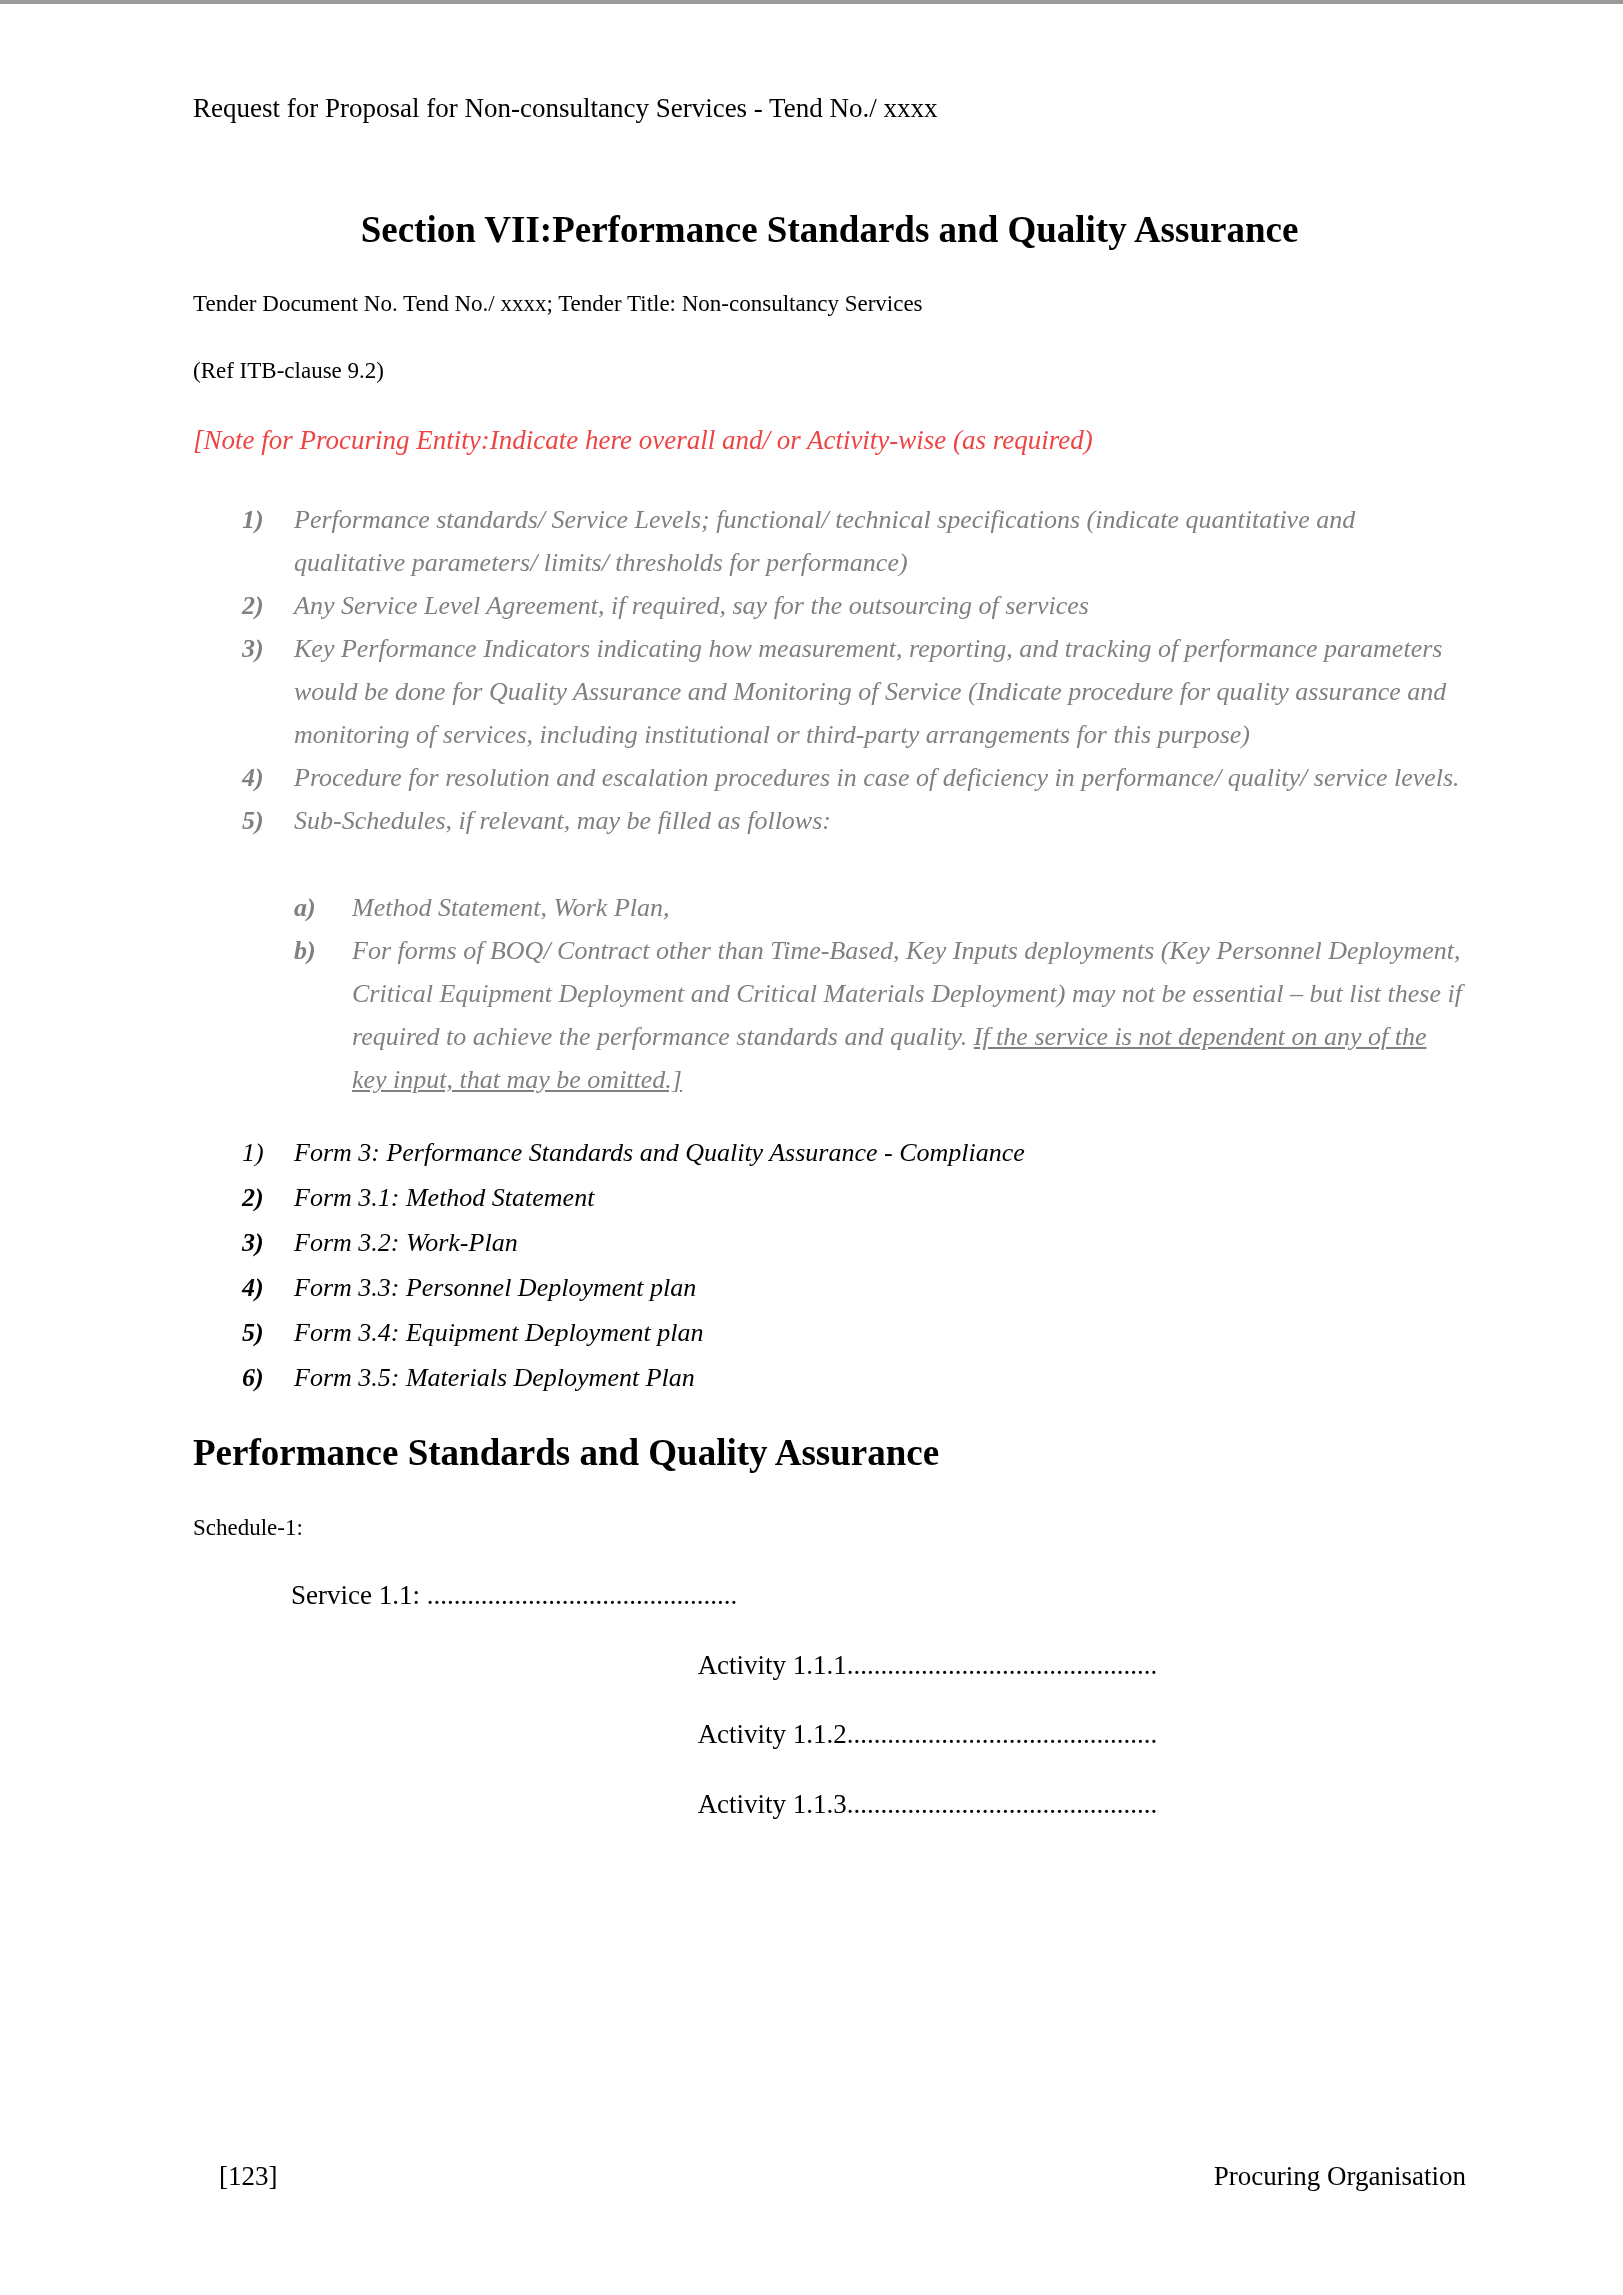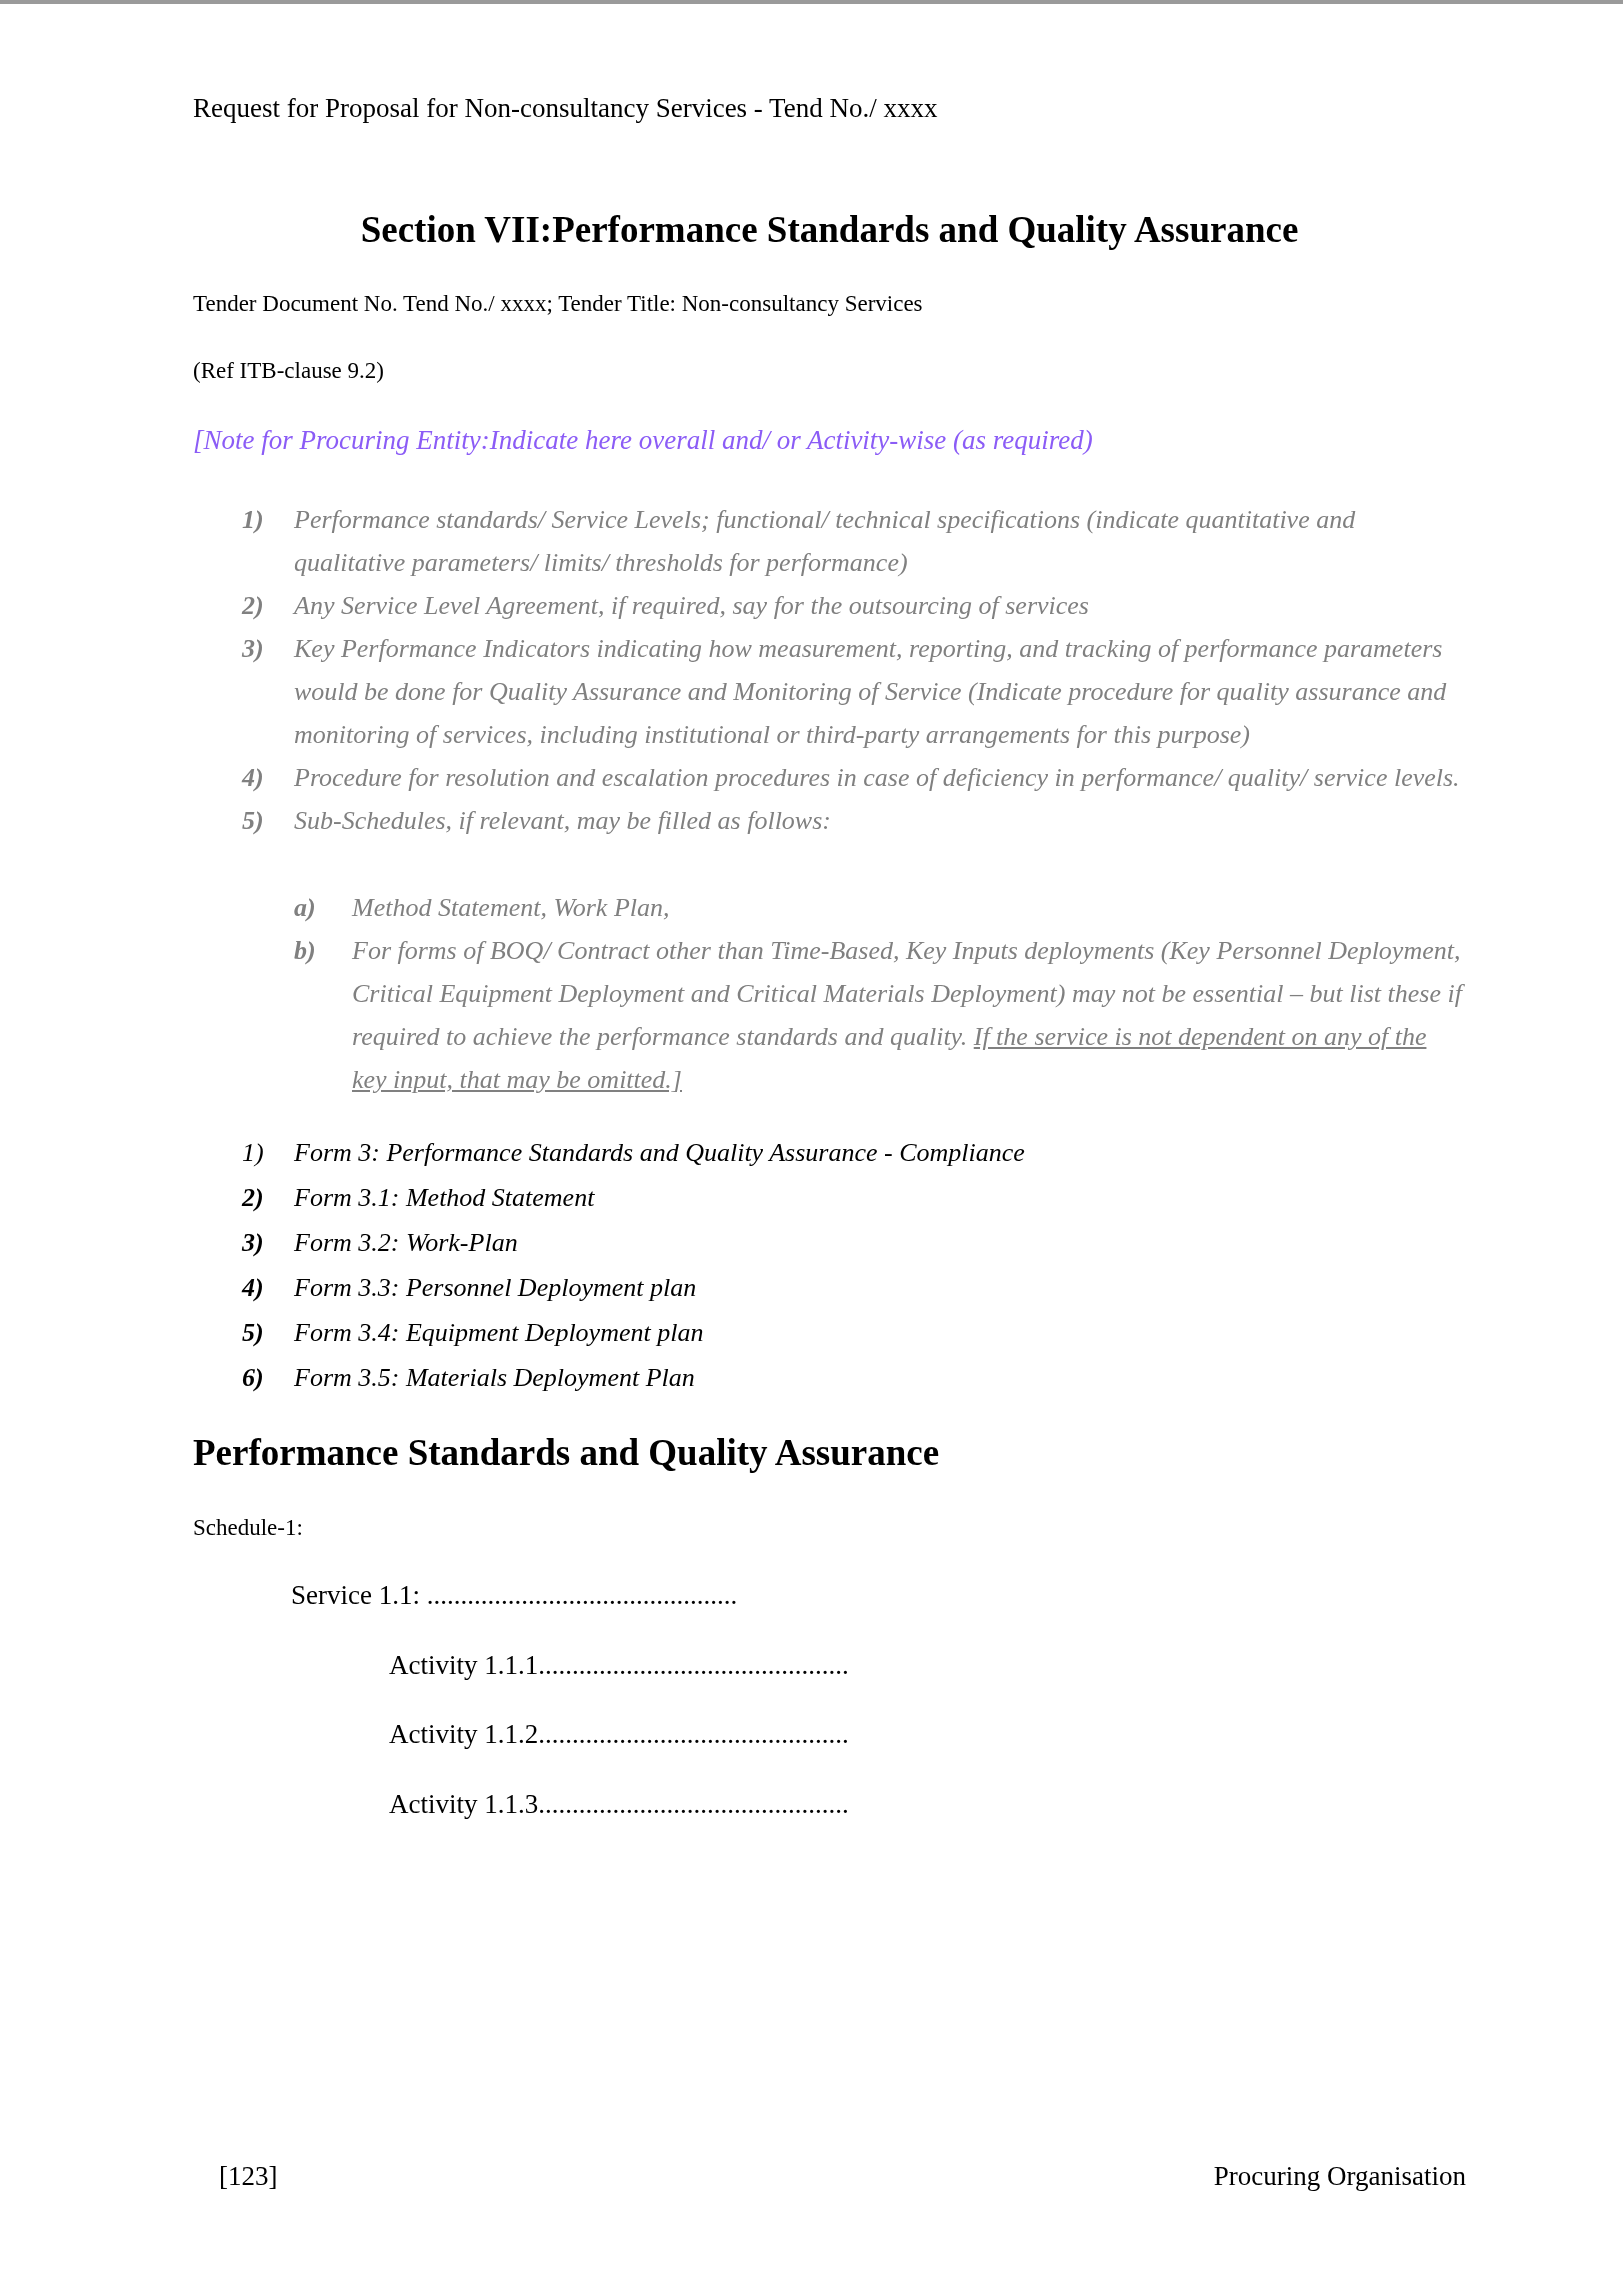--- a/index.html
+++ b/index.html
@@ -15,37 +15,37 @@
   .content{padding:88px 157px 0 193px;}
   p{margin:0;}
   .running-header{font-size:27px;line-height:1.25;}
   .title{
     margin:82px 0 0 0;
     font-size:37px;line-height:1.2;font-weight:700;
     text-align:center;
   }
   .body-line{font-size:23px;line-height:1.25;margin-top:38px;}
   .gray{color:#808080;}
-  .note-intro{font-size:27px;line-height:1.25;margin-top:38px;font-style:italic;color:#8b5cf6;}
+  .note-intro{font-size:27px;line-height:1.25;margin-top:38px;font-style:italic;color:#ef4444;}
   .list{font-size:26px;line-height:43px;}
   .list .li{display:flex;align-items:flex-start;}
   .list .num{flex:0 0 52px;font-style:italic;font-weight:700;}
   .list .num.thin{font-weight:400;}
   .list .txt{flex:1;font-style:italic;}
   .l1{margin:41px 0 0 49px;}
   .l2{margin:44px 0 0 101px;}
   .l2 .num{flex:0 0 58px;}
   .u{text-decoration:underline;}
   .note-bidders{margin-top:19.6px;font-size:27px;line-height:40px;font-style:italic;}
   .forms{margin-top:29.4px;}
   .forms .li{margin-bottom:2px;}
   .subheading{margin:31px 0 0 0;font-size:37px;line-height:1.25;font-weight:700;text-align:left;}
   .schedule{margin-top:38px;}
   .service{margin-top:36px;margin-left:98px;font-size:27px;line-height:1.25;}
-  .activity{margin-top:36px;margin-left:196px;font-size:27px;line-height:1.25;}
+  .activity{margin-top:36px;margin-left:196px;font-size:27px;line-height:1.25;text-align:center;}
   .footer{
     position:absolute;top:2156px;left:219px;right:157px;
     display:flex;justify-content:space-between;
     font-size:27px;line-height:1.25;text-align:right;
   }
 </style>
 </head>
 <body>
 
 <div class="page">

